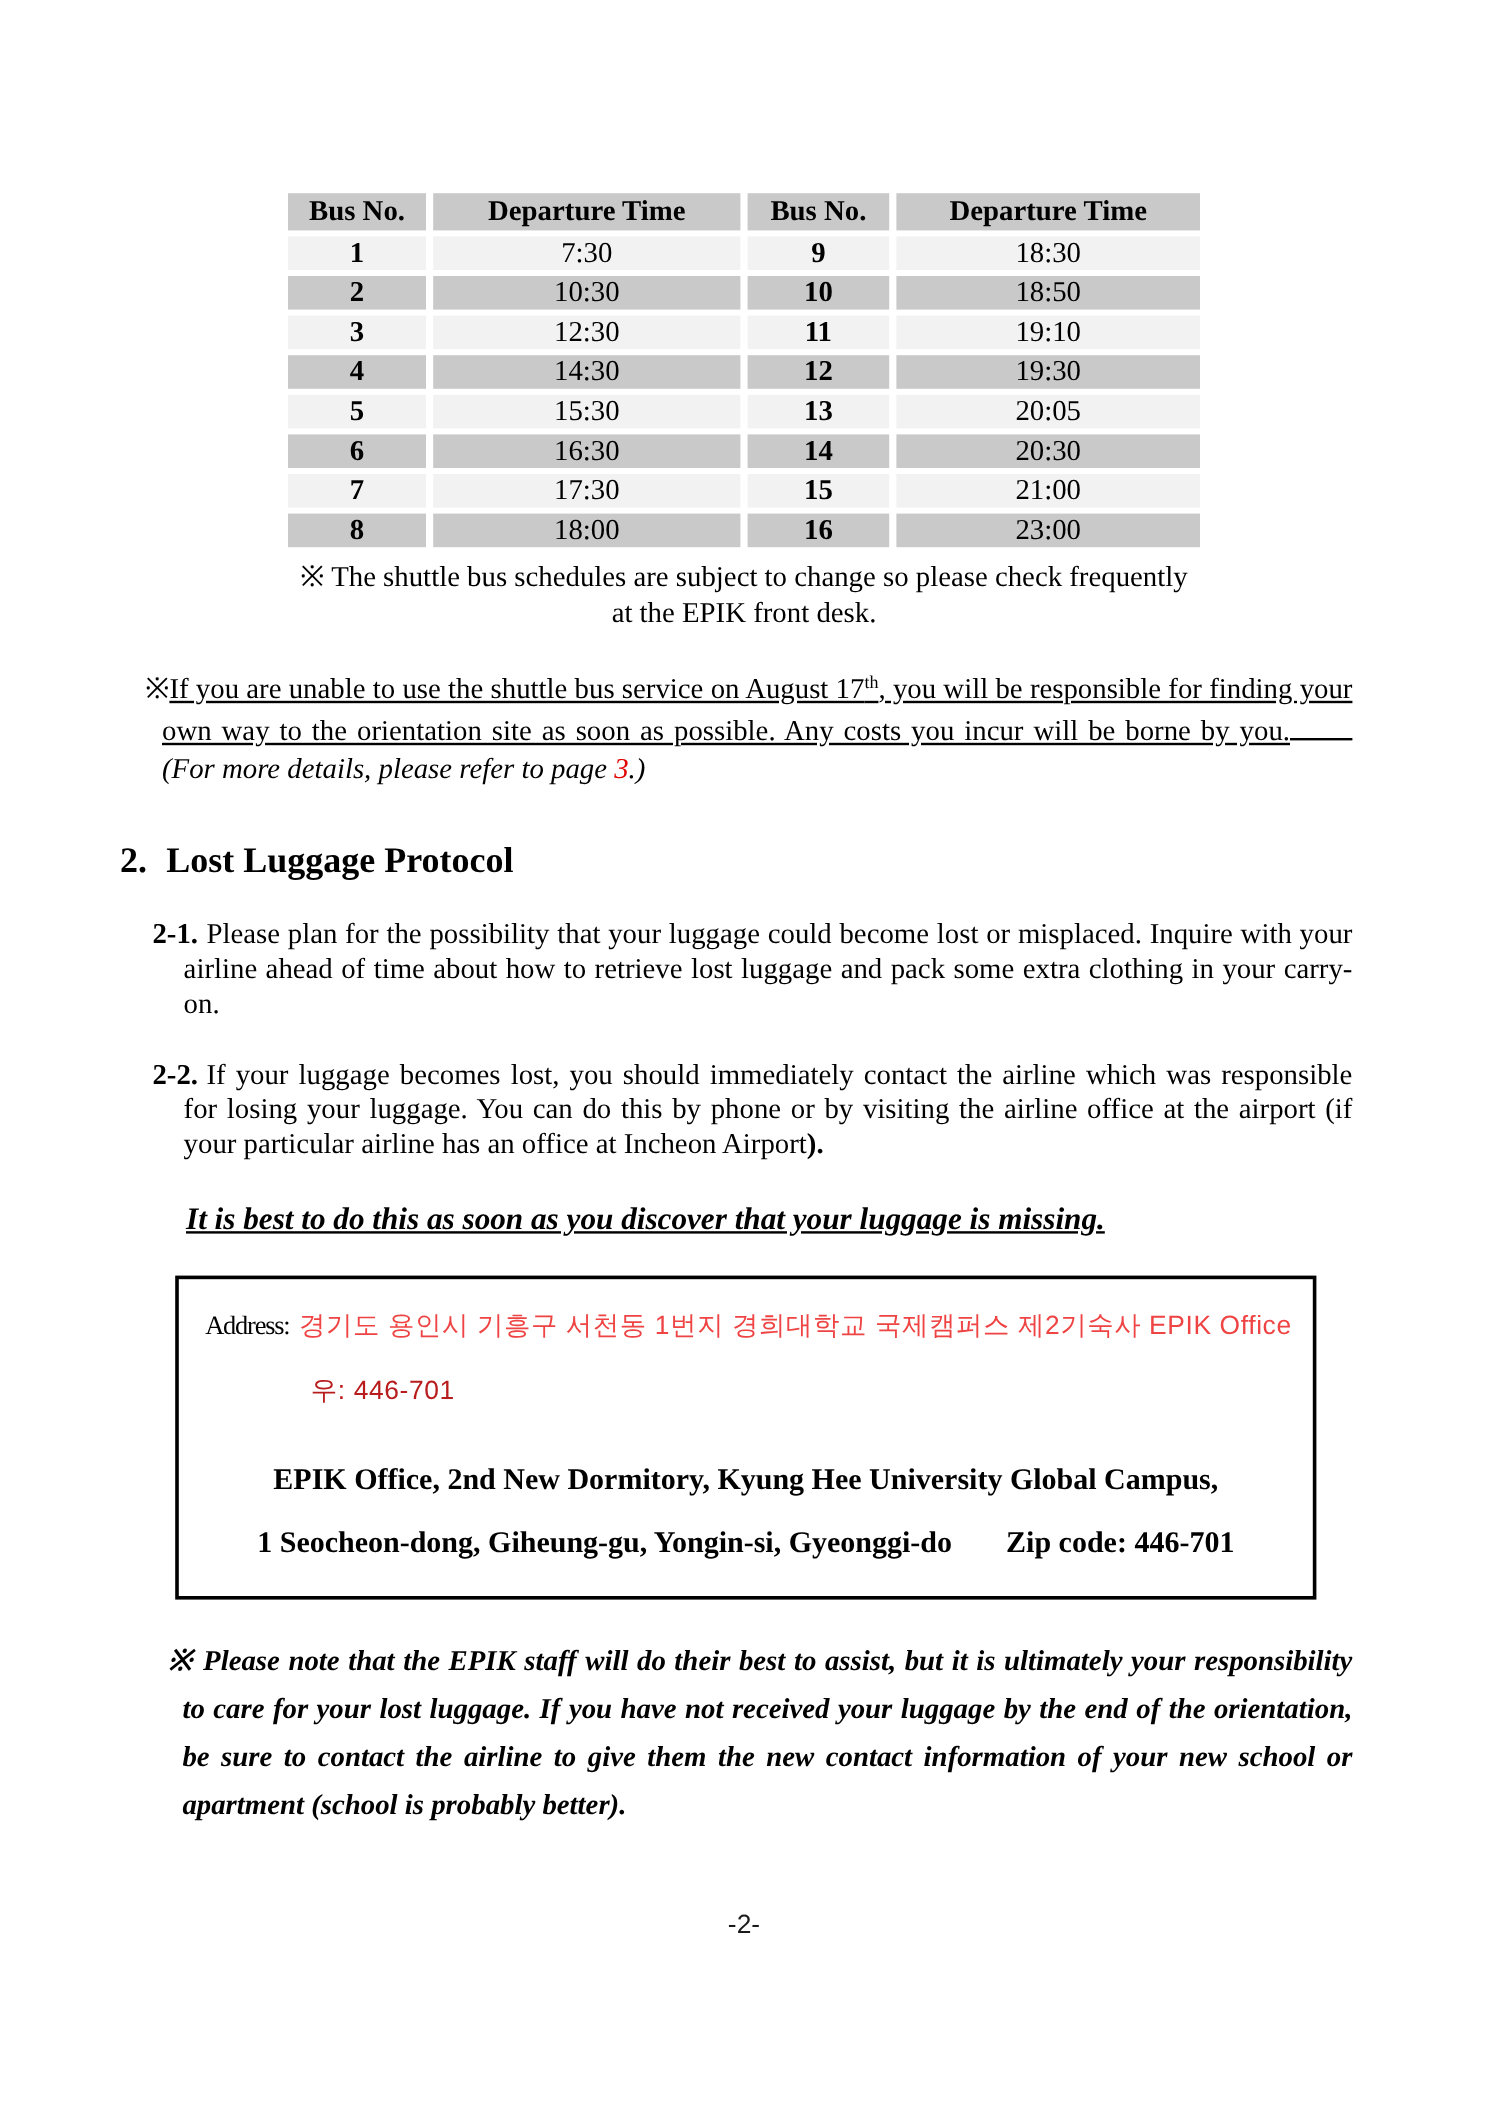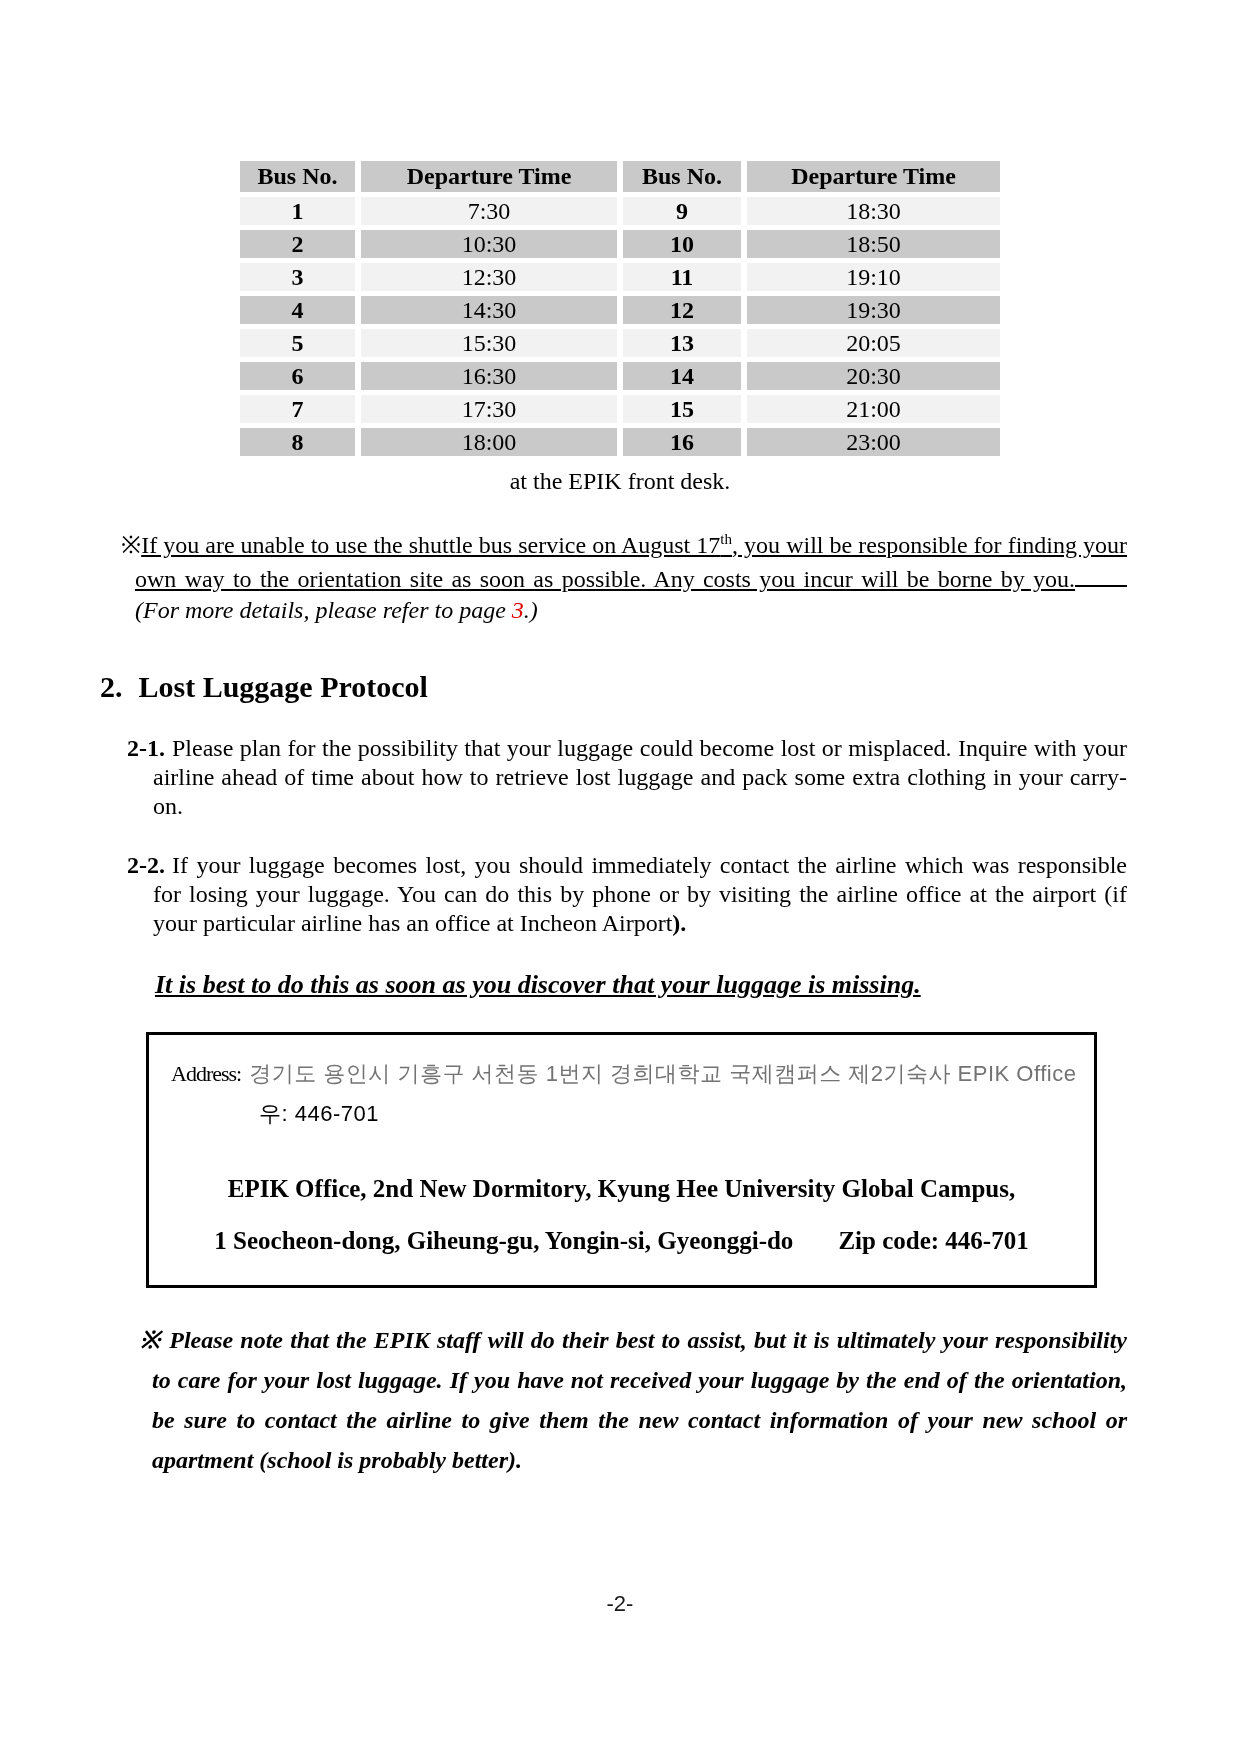--- a/index.html
+++ b/index.html
@@ -64,22 +64,22 @@
     margin:32px 0 0 42px;
   }
 
   
   .address-box {
     border:3px solid #000; margin:32px 0 0 33px; width:951px;
     box-sizing:border-box; padding:24px 22px 30px 22px;
   }
   .addr-line1 { font-size:22px; white-space:nowrap; }
   .addr-label { letter-spacing:-1px; }
-  .addr-korean { font-family:"Liberation Sans", sans-serif; font-size:22px; color:#737373; margin-left:8px; letter-spacing:0.5px; }
-  .addr-postal { font-family:"Liberation Sans", sans-serif; font-size:22px; color:#000000; margin:10px 0 0 88px; letter-spacing:0.5px; }
+  .addr-korean { font-family:"Liberation Sans", sans-serif; font-size:22px; color:#ef4444; margin-left:8px; letter-spacing:0.5px; }
+  .addr-postal { font-family:"Liberation Sans", sans-serif; font-size:22px; color:#b91c1c; margin:24px 0 0 88px; letter-spacing:0.5px; }
   .addr-english { text-align:center; font-weight:bold; font-size:25px; }
   .addr-english.first { margin-top:46px; }
   .addr-english.second { margin-top:24px; }
   .addr-zip { margin-left:45px; }
 
   
   .closing {
     font-size:24px; font-style:italic; line-height:40px; text-align:justify;
     margin:32px 0 0 27px; padding-left:12px; text-indent:-12px;font-weight:bold;
   }
@@ -158,20 +158,21 @@
         <tr class="dark">
           <td class="busno">8</td>
           <td>18:00</td>
           <td class="busno">16</td>
           <td>23:00</td>
         </tr>
       </tbody>
     </table>
 
     <div class="table-note">
+      <div>※ The shuttle bus schedules are subject to change so please check frequently</div>
       <div>at the EPIK front desk.</div>
     </div>
 
     <div class="warning">
       <span>※</span><span class="u">If you are unable to use the shuttle bus service on August 17</span><span class="u"><sup>th</sup></span><span class="u">, you will be responsible for finding your own way to the orientation site as soon as possible. Any costs you incur will be borne by you.</span><span class="u-spacer"></span>
       <span class="aside">(For more details, please refer to page </span><span class="aside page-ref">3</span><span class="aside">.)</span>
     </div>
 
     <div class="section-heading">
       <span class="num">2.</span><span>Lost Luggage Protocol</span>

